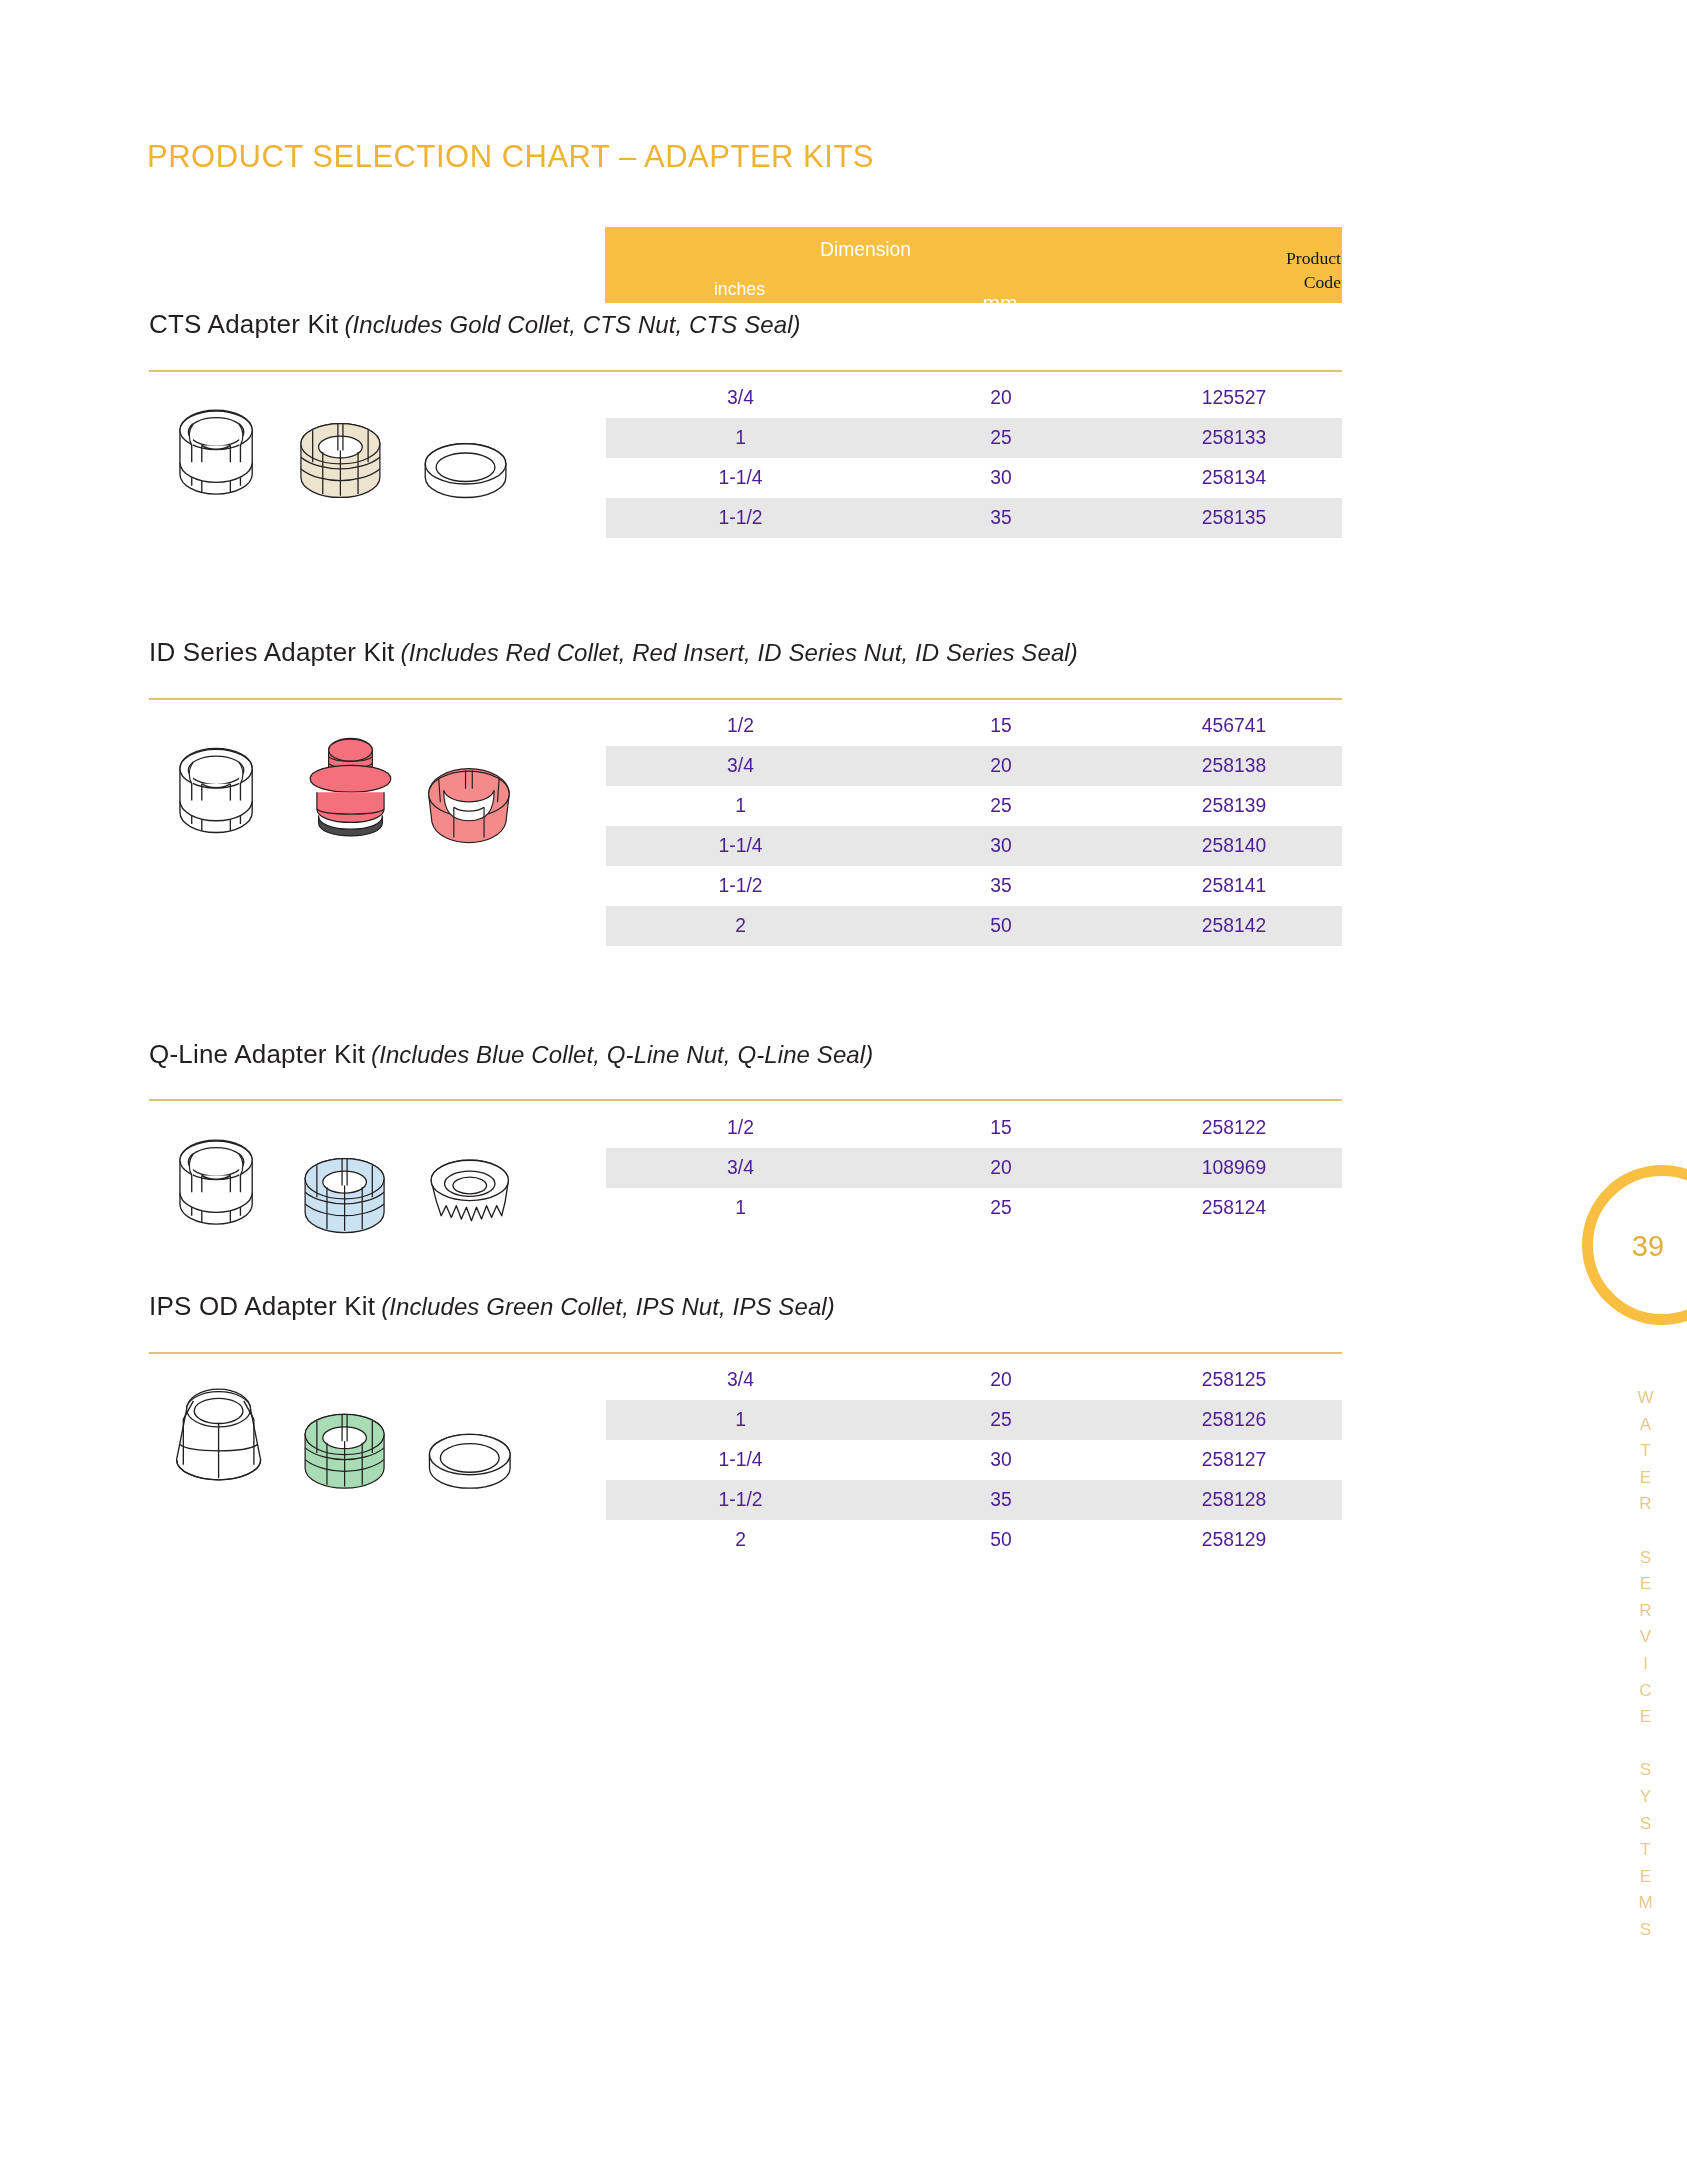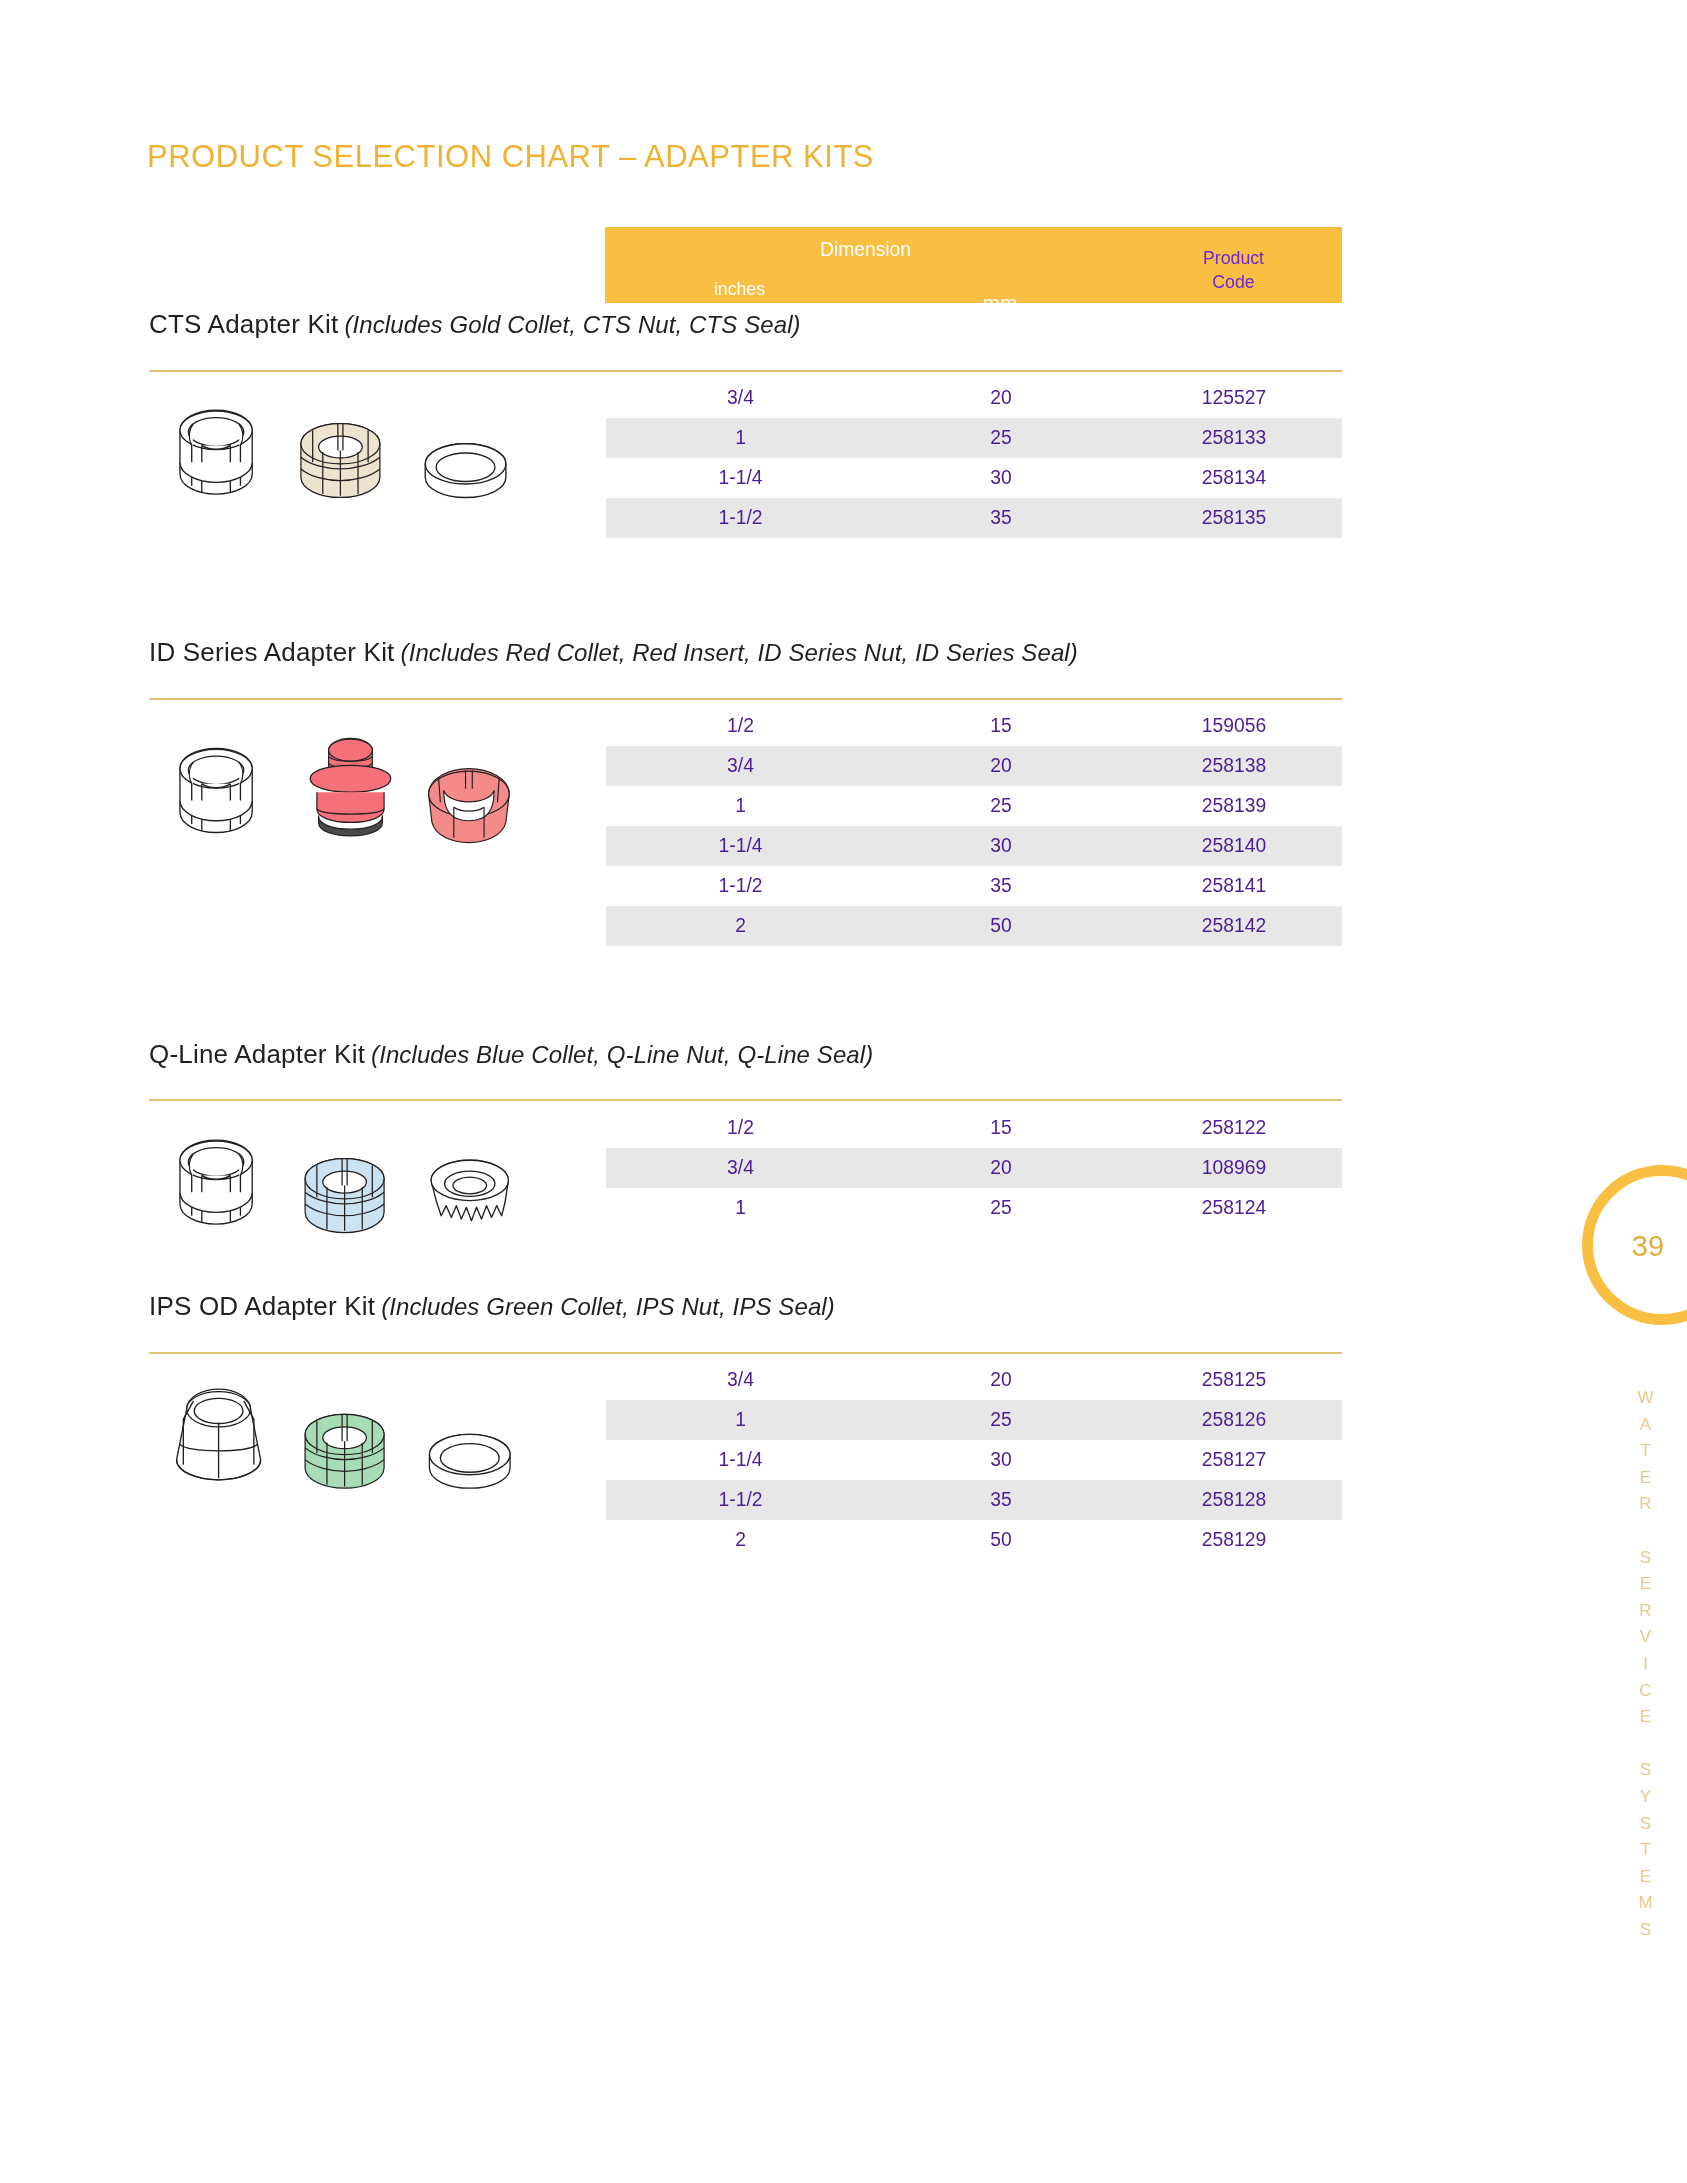--- a/index.html
+++ b/index.html
@@ -61,24 +61,25 @@
     width: 252px;
     text-align: center;
     color: #ffffff;
     font-size: 21px;
   }
   .hdr-product-code {
     position: absolute;
     left: 521px;
     top: 20px;
     width: 215px;
-    text-align: center;
-    color: #6d28d9;
+    text-align: right;
+    color: #0f172a;
     font-size: 17.7px;
     line-height: 23.5px;
+    font-family: Liberation Serif, serif;
   }
   .section-heading {
     position: absolute;
     left: 149px;
     top: 0;
     white-space: nowrap;
   }
   .section-heading .kit-name {
     font-size: 26px;
     color: #231f20;
@@ -245,21 +246,21 @@
   </g>
         </g>
       </svg>
     </div>
     <div class="section-heading" style="top: 637px;"><span class="kit-name">ID Series Adapter Kit</span><span class="kit-sub">(Includes Red Collet, Red Insert, ID Series Nut, ID Series Seal)</span></div>
     <div class="section-rule" style="top: 698px;"></div>
     <div class="rows" style="top: 706px;">
       <div class="row">
         <div class="cell inches">1/2</div>
         <div class="cell mm">15</div>
-        <div class="cell code">159056</div>
+        <div class="cell code">456741</div>
       </div>
       <div class="row alt">
         <div class="cell inches">3/4</div>
         <div class="cell mm">20</div>
         <div class="cell code">258138</div>
       </div>
       <div class="row">
         <div class="cell inches">1</div>
         <div class="cell mm">25</div>
         <div class="cell code">258139</div>

